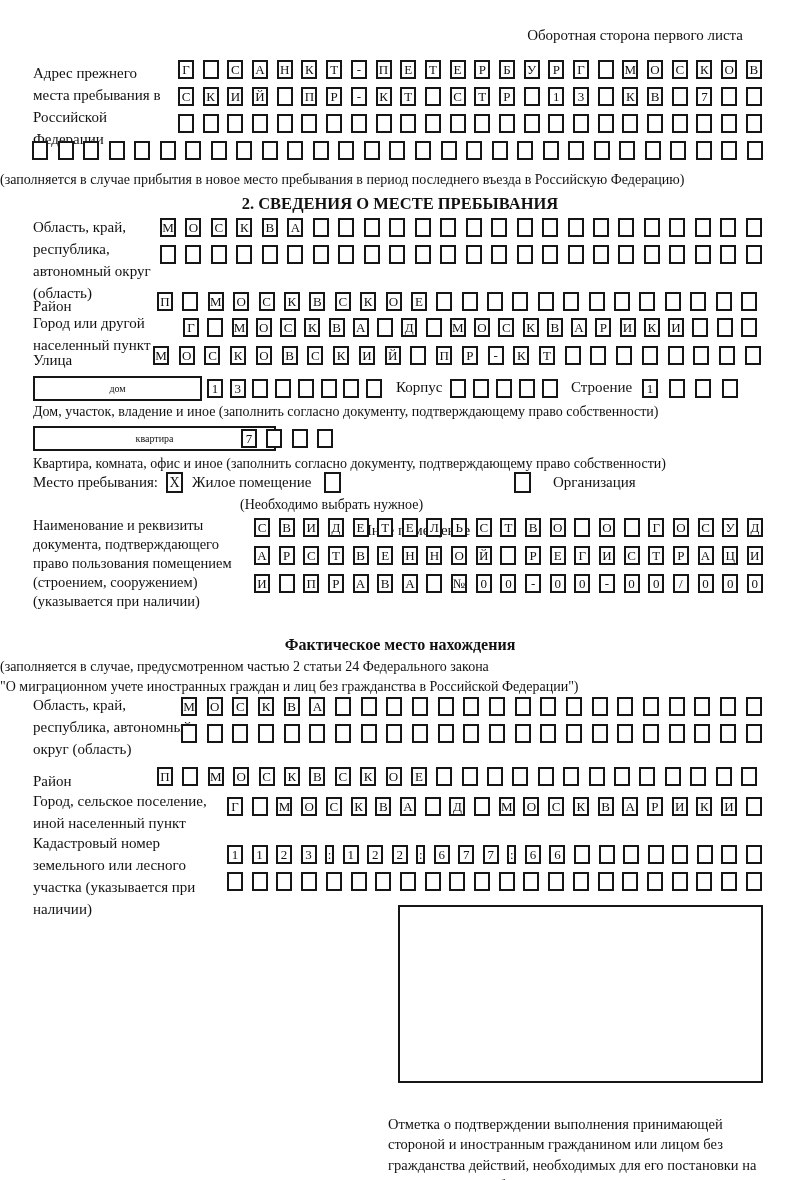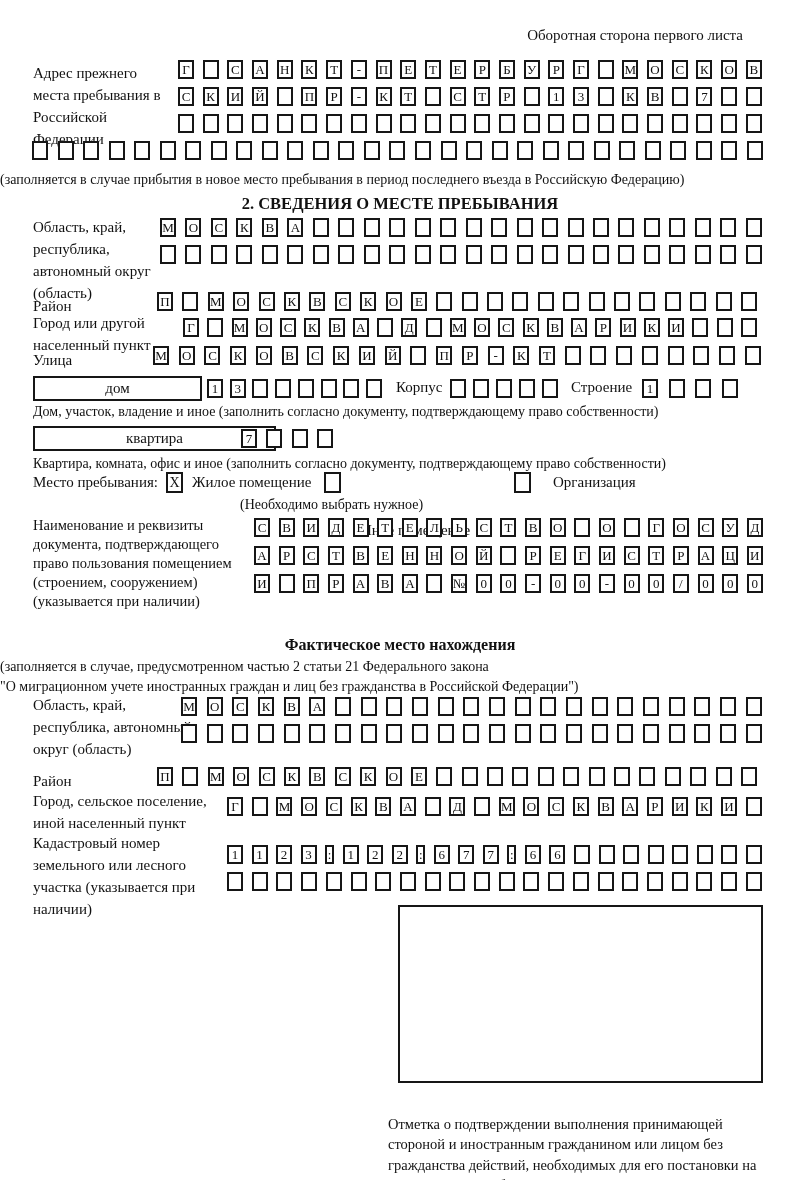--- a/index.html
+++ b/index.html
@@ -10,21 +10,21 @@
   .label.tight{line-height:19px;font-size:14.5px;}
   .caption{font-size:14px;}
   .center{}
   .h-bold{font-weight:bold;font-size:16.5px;text-align:center;width:800px;}
   .cellrow{display:flex;justify-content:space-between;margin-bottom:8px;}
   .cell{box-sizing:border-box;width:16px;height:19px;border:2px solid #161616;
         display:flex;align-items:center;justify-content:center;
         font-size:13px;line-height:1;background:#fff;flex:none;}
   .cell.narrow{width:9px;}
   .bigbox{box-sizing:border-box;height:25px;border:2px solid #161616;
-          display:flex;align-items:center;justify-content:center;font-size:15px;background:#fff;}
+          display:flex;align-items:center;justify-content:center;font-size:10px;background:#fff;}
   .checkbox{box-sizing:border-box;width:17px;height:21px;border:2px solid #161616;
             display:inline-flex;align-items:center;justify-content:center;font-size:14px;background:#fff;}
   .inline-label{font-size:15px;white-space:nowrap;}
   .stampbox{box-sizing:border-box;border:2.5px solid #161616;background:#fff;}
 </style>
 </head>
 <body>
 
 <div class="page">
 
@@ -405,21 +405,21 @@
         <span class="cell">0</span>
         <span class="cell">0</span>
         <span class="cell">/</span>
         <span class="cell">0</span>
         <span class="cell">0</span>
         <span class="cell">0</span>
       </div>
   </div>
 
   <div class="abs h-bold" style="top:636px;left:0;font-size:16px;">Фактическое место нахождения</div>
-  <div class="abs caption center" style="top:659px;left:0;width:800px;">(заполняется в случае, предусмотренном частью 2 статьи 21 Федерального закона</div>
+  <div class="abs caption center" style="top:659px;left:0;width:800px;">(заполняется в случае, предусмотренном частью 2 статьи 24 Федерального закона</div>
   <div class="abs caption center" style="top:679px;left:0;width:800px;">"О миграционном учете иностранных граждан и лиц без гражданства в Российской Федерации")</div>
 
   <div class="abs label" style="top:694px;left:33px;width:160px;">Область, край, республика, автономный округ (область)</div>
   <div class="abs" style="top:697px;left:181px;width:581px;">
     <div class="cellrow">
         <span class="cell">М</span>
         <span class="cell">О</span>
         <span class="cell">С</span>
         <span class="cell">К</span>
         <span class="cell">В</span>

